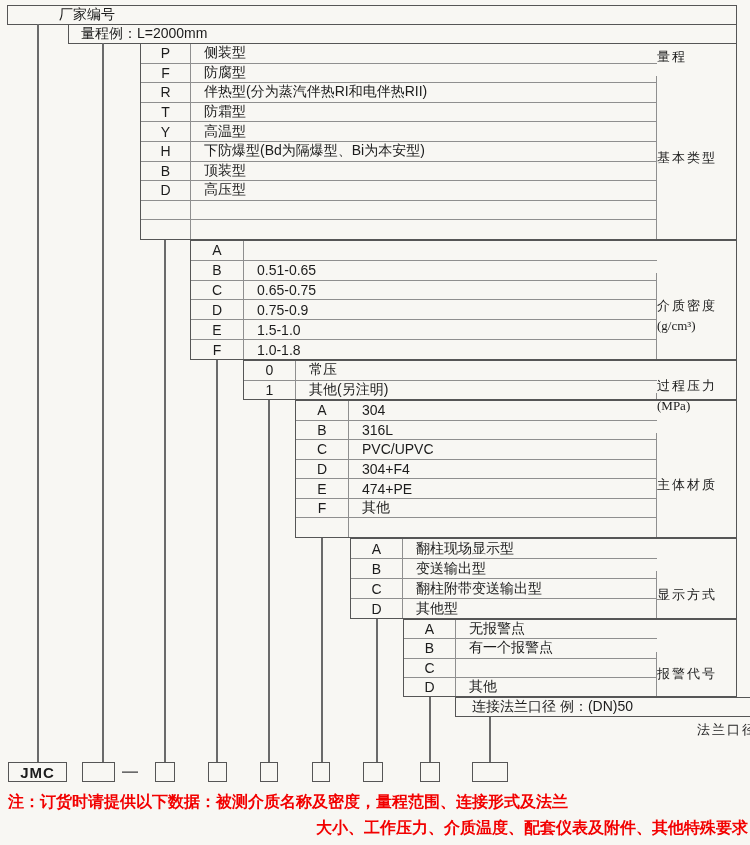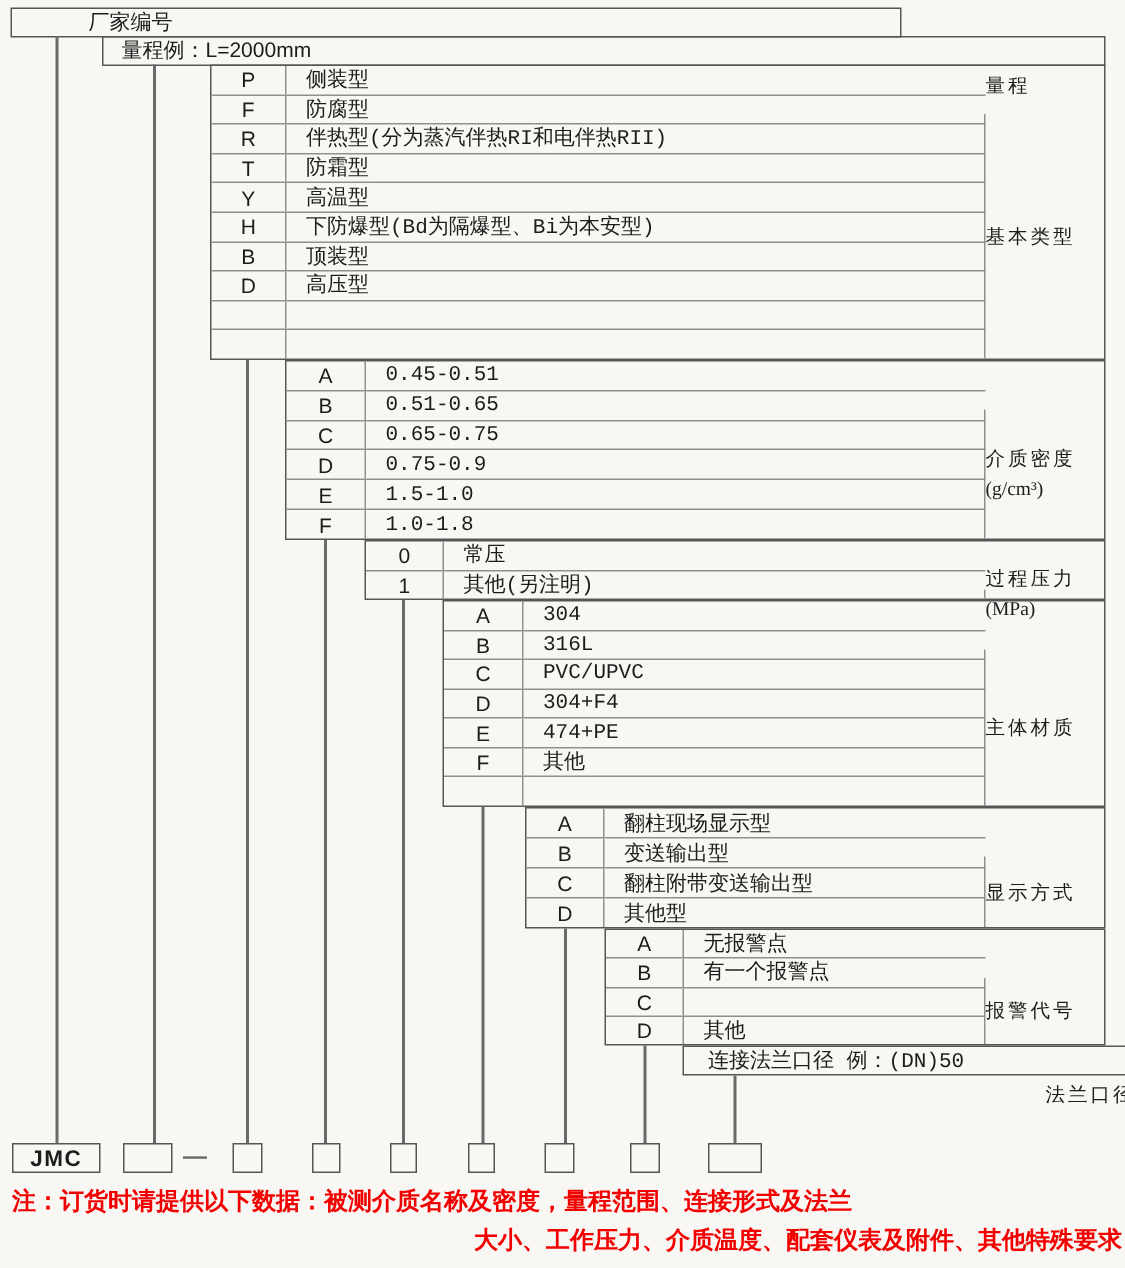--- a/index.html
+++ b/index.html
@@ -21,21 +21,21 @@
 
   
   .toprow{
     position:absolute;
     border:1.5px solid var(--border-dark);
     box-sizing:border-box;
     background:transparent;
     display:flex;align-items:center;
     font-size:14px;
   }
-  #toprow1{left:7px;top:5px;width:594px;height:20px;}
+  #toprow1{left:7px;top:5px;width:730px;height:20px;}
   #toprow1 .toprow-text{padding-left:51px;}
   #toprow2{left:68px;top:24px;width:669px;height:20px;}
   #toprow2 .toprow-text{padding-left:12px;}
 
   
   .section{
     position:absolute;
     border:1.5px solid var(--border-dark);
     box-sizing:border-box;
   }
@@ -54,21 +54,20 @@
     display:flex;align-items:center;justify-content:center;
     border-right:1px solid var(--border-light);
     box-sizing:border-box;
     flex:0 0 auto;
   }
   .cell-desc{
     flex:1;display:flex;align-items:center;
     padding-left:13px;
     white-space:nowrap;
     overflow:hidden;
-    font-family:Liberation Mono, monospace;
   }
   .cell-desc.noCode{padding-left:16px;}
 
   .label-cell{
     position:absolute;right:0;top:0;bottom:0;width:80px;
     border-left:1px solid var(--border-light);
     display:flex;flex-direction:column;align-items:flex-start;justify-content:center;
     font-family:"Liberation Serif", serif;
     font-size:13px;
     box-sizing:border-box;
@@ -171,21 +170,20 @@
           </div>
         </div>
         <div class="label-cell">
           <div class="label-main">基本类型</div>
         </div>
       </div>
       <div class="section" style="left: 190px; top: 240px; width: 547px; height: 120px;">
         <div class="rows" style="width: 465.5px;">
           <div class="trow">
             <div class="cell-code" style="flex-basis: 53px;">A</div>
-            <div class="cell-desc">0.45-0.51</div>
           </div>
           <div class="trow">
             <div class="cell-code" style="flex-basis: 53px;">B</div>
             <div class="cell-desc">0.51-0.65</div>
           </div>
           <div class="trow">
             <div class="cell-code" style="flex-basis: 53px;">C</div>
             <div class="cell-desc">0.65-0.75</div>
           </div>
           <div class="trow">

